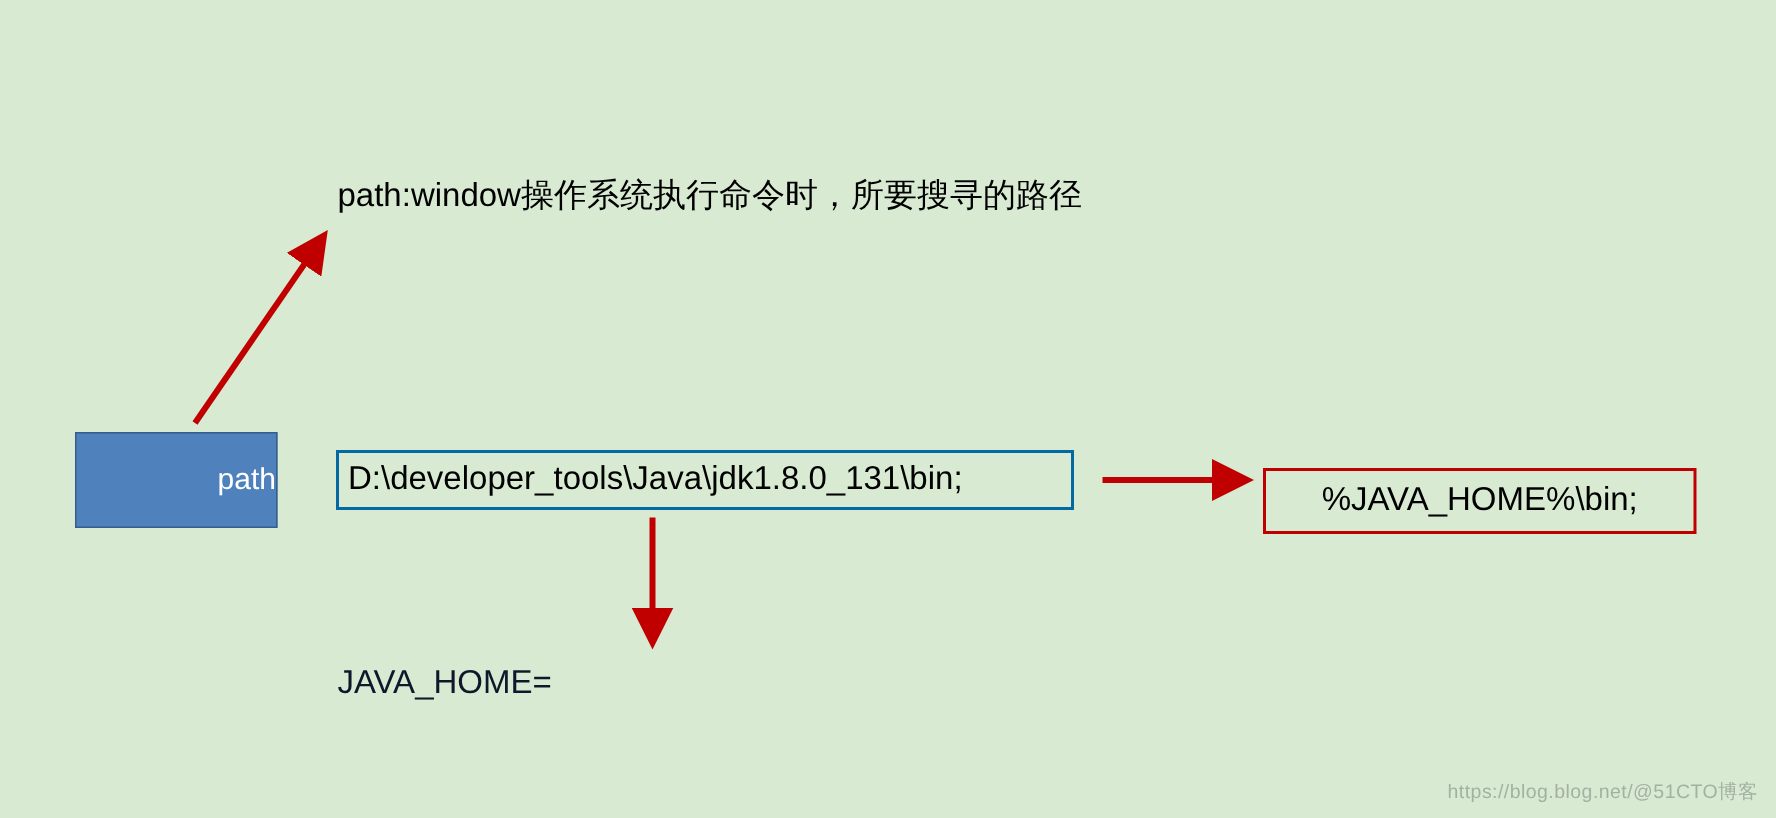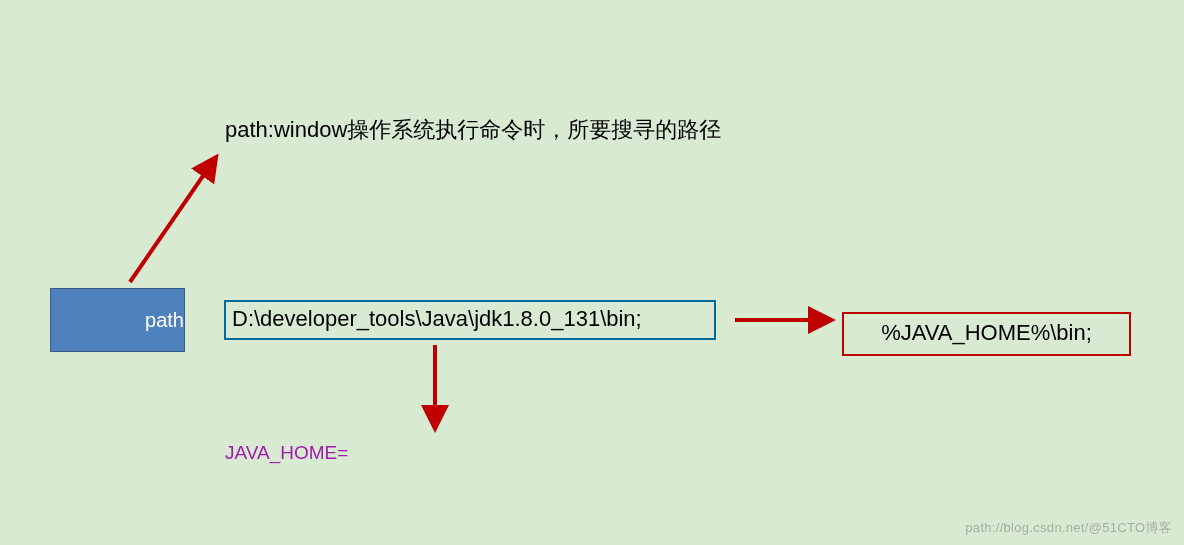--- a/index.html
+++ b/index.html
@@ -57,22 +57,22 @@
     font-size: 22px;
     color: #000;
     text-align: center;
     padding-top: 6px;
     margin-top: 16px;
   }
   .java-home-block {
     position: absolute;
     left: 225px;
     top: 440px;
-    font-size: 19px;
-    color: #a21caf;
+    font-size: 22px;
+    color: #0f172a;
     line-height: 1.4;
   }
   .watermark {
     position: absolute;
     right: 12px;
     bottom: 8px;
     font-size: 13px;
     color: rgba(120,130,120,0.55);
     letter-spacing: 0.3px;
   }
@@ -101,21 +101,21 @@
 </div>
 
 <div class="path2-box">
   <span>%JAVA_HOME%\bin;</span>
 </div>
 
 <div class="java-home-block">
   <div>JAVA_HOME=</div>
 </div>
 
-<div class="watermark">path://blog.csdn.net/@51CTO博客</div>
+<div class="watermark">https://blog.blog.net/@51CTO博客</div>
 
 <svg class="arrows">
   <defs>
     <marker id="arrowhead" markerWidth="7" markerHeight="7" refX="5" refY="3.5" orient="auto">
       <polygon points="0 0, 7 3.5, 0 7" fill="#c00000"></polygon>
     </marker>
   </defs>
 
   <line x1="130" y1="282" x2="214" y2="160" stroke="#c00000" stroke-width="4" marker-end="url(#arrowhead)"></line>
 

